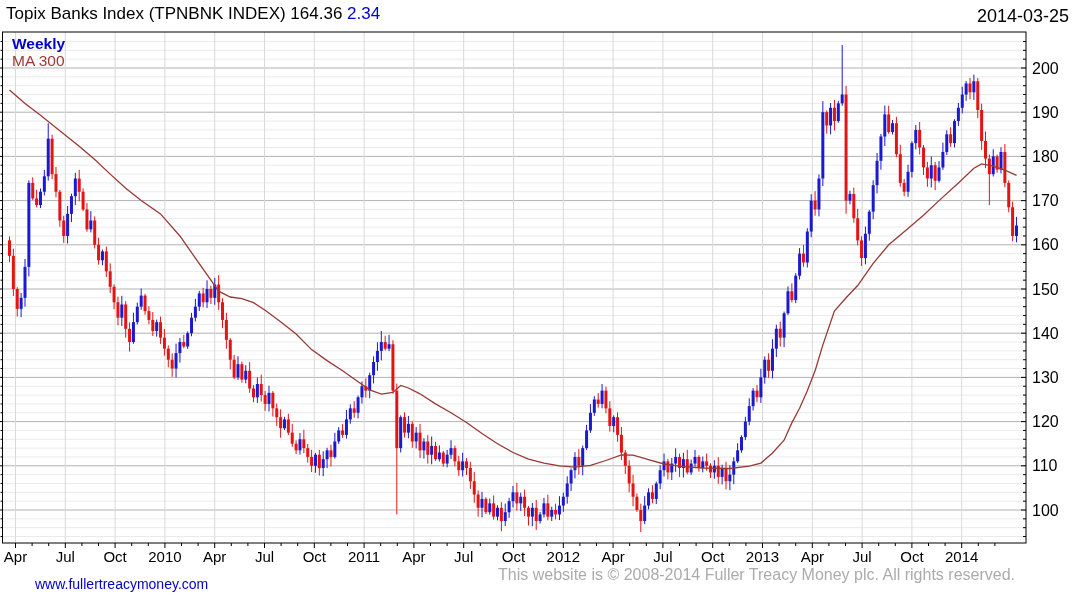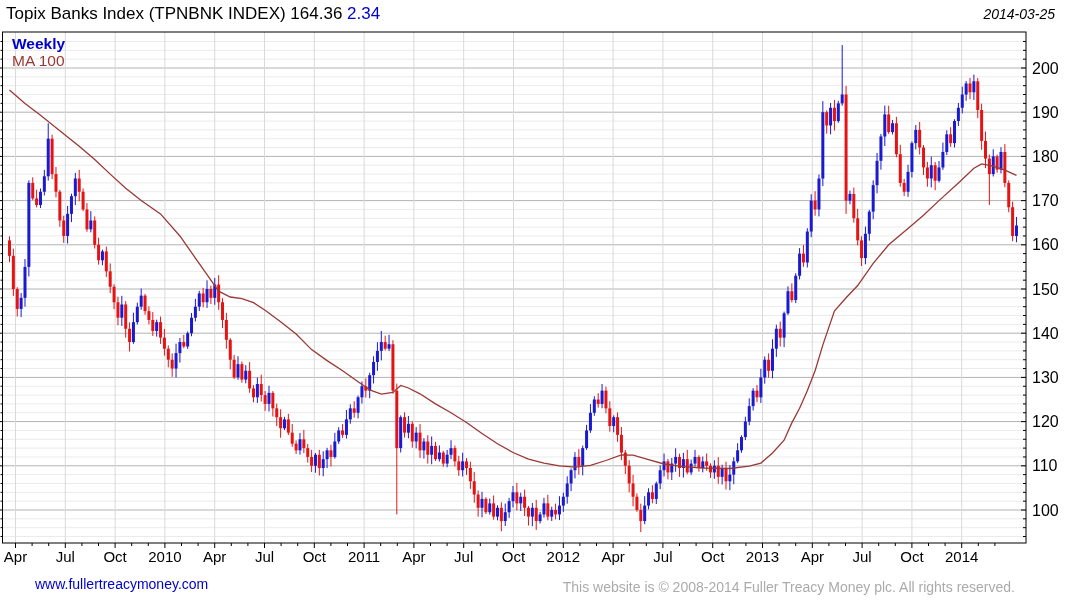--- a/index.html
+++ b/index.html
@@ -1,26 +1,26 @@
 <!DOCTYPE html>
 <html><head>
 <meta charset="utf-8">
 <style>
   html,body{margin:0;padding:0;background:#ffffff;}
   .page{position:relative;width:1075px;height:600px;background:#fff;overflow:hidden;
         font-family:"Liberation Sans","DejaVu Sans",sans-serif;}
   .title-row{position:absolute;left:6px;top:4px;font-size:17px;color:#000;white-space:nowrap;}
   .title-change{color:#0000cd;}
-  .chart-date{position:absolute;right:20px;top:6px;font-size:14px;color:#000;font-style:italic;}
+  .chart-date{position:absolute;right:6px;top:6px;font-size:18px;color:#000;}
   .legend{position:absolute;left:12px;top:35px;font-size:15.5px;line-height:17px;}
   .legend .weekly{color:#0000cd;font-weight:bold;}
   .legend .ma{color:#993936;}
   svg.plot{position:absolute;left:0;top:0;}
   .footer-link{position:absolute;left:2px;top:576px;font-size:14px;color:#0000cd;text-decoration:none;margin-left:33px;}
-  .footer-copy{position:absolute;right:60px;top:579px;font-size:14px;color:#ababab;}
+  .footer-copy{position:absolute;right:60px;top:566px;font-size:16px;color:#ababab;}
 </style>
 </head>
 <body>
 
 <div class="page">
 
   <div class="title-row">
     <span>Topix Banks Index (TPNBNK INDEX) 164.36</span>
     <span class="title-change">2.34</span>
   </div>
@@ -845,19 +845,19 @@
         <text x="762.5" y="562" fill="#000000" text-anchor="middle" font-family="&quot;Liberation Sans&quot;,&quot;DejaVu Sans&quot;,sans-serif" font-size="15px">2013</text>
         <text x="812.3" y="562" fill="#000000" text-anchor="middle" font-family="&quot;Liberation Sans&quot;,&quot;DejaVu Sans&quot;,sans-serif" font-size="15px">Apr</text>
         <text x="862.0999999999999" y="562" fill="#000000" text-anchor="middle" font-family="&quot;Liberation Sans&quot;,&quot;DejaVu Sans&quot;,sans-serif" font-size="15px">Jul</text>
         <text x="911.9" y="562" fill="#000000" text-anchor="middle" font-family="&quot;Liberation Sans&quot;,&quot;DejaVu Sans&quot;,sans-serif" font-size="15px">Oct</text>
         <text x="961.6999999999999" y="562" fill="#000000" text-anchor="middle" font-family="&quot;Liberation Sans&quot;,&quot;DejaVu Sans&quot;,sans-serif" font-size="15px">2014</text>
       </g>
     </svg>
 
   <div class="legend">
     <div class="weekly">Weekly</div>
-    <div class="ma">MA 100</div>
+    <div class="ma">MA 300</div>
   </div>
 
   <a class="footer-link" href="#">www.fullertreacymoney.com</a>
   <div class="footer-copy">This website is © 2008-2014 Fuller Treacy Money plc. All rights reserved.</div>
 
 </div>
 
 </body></html>

